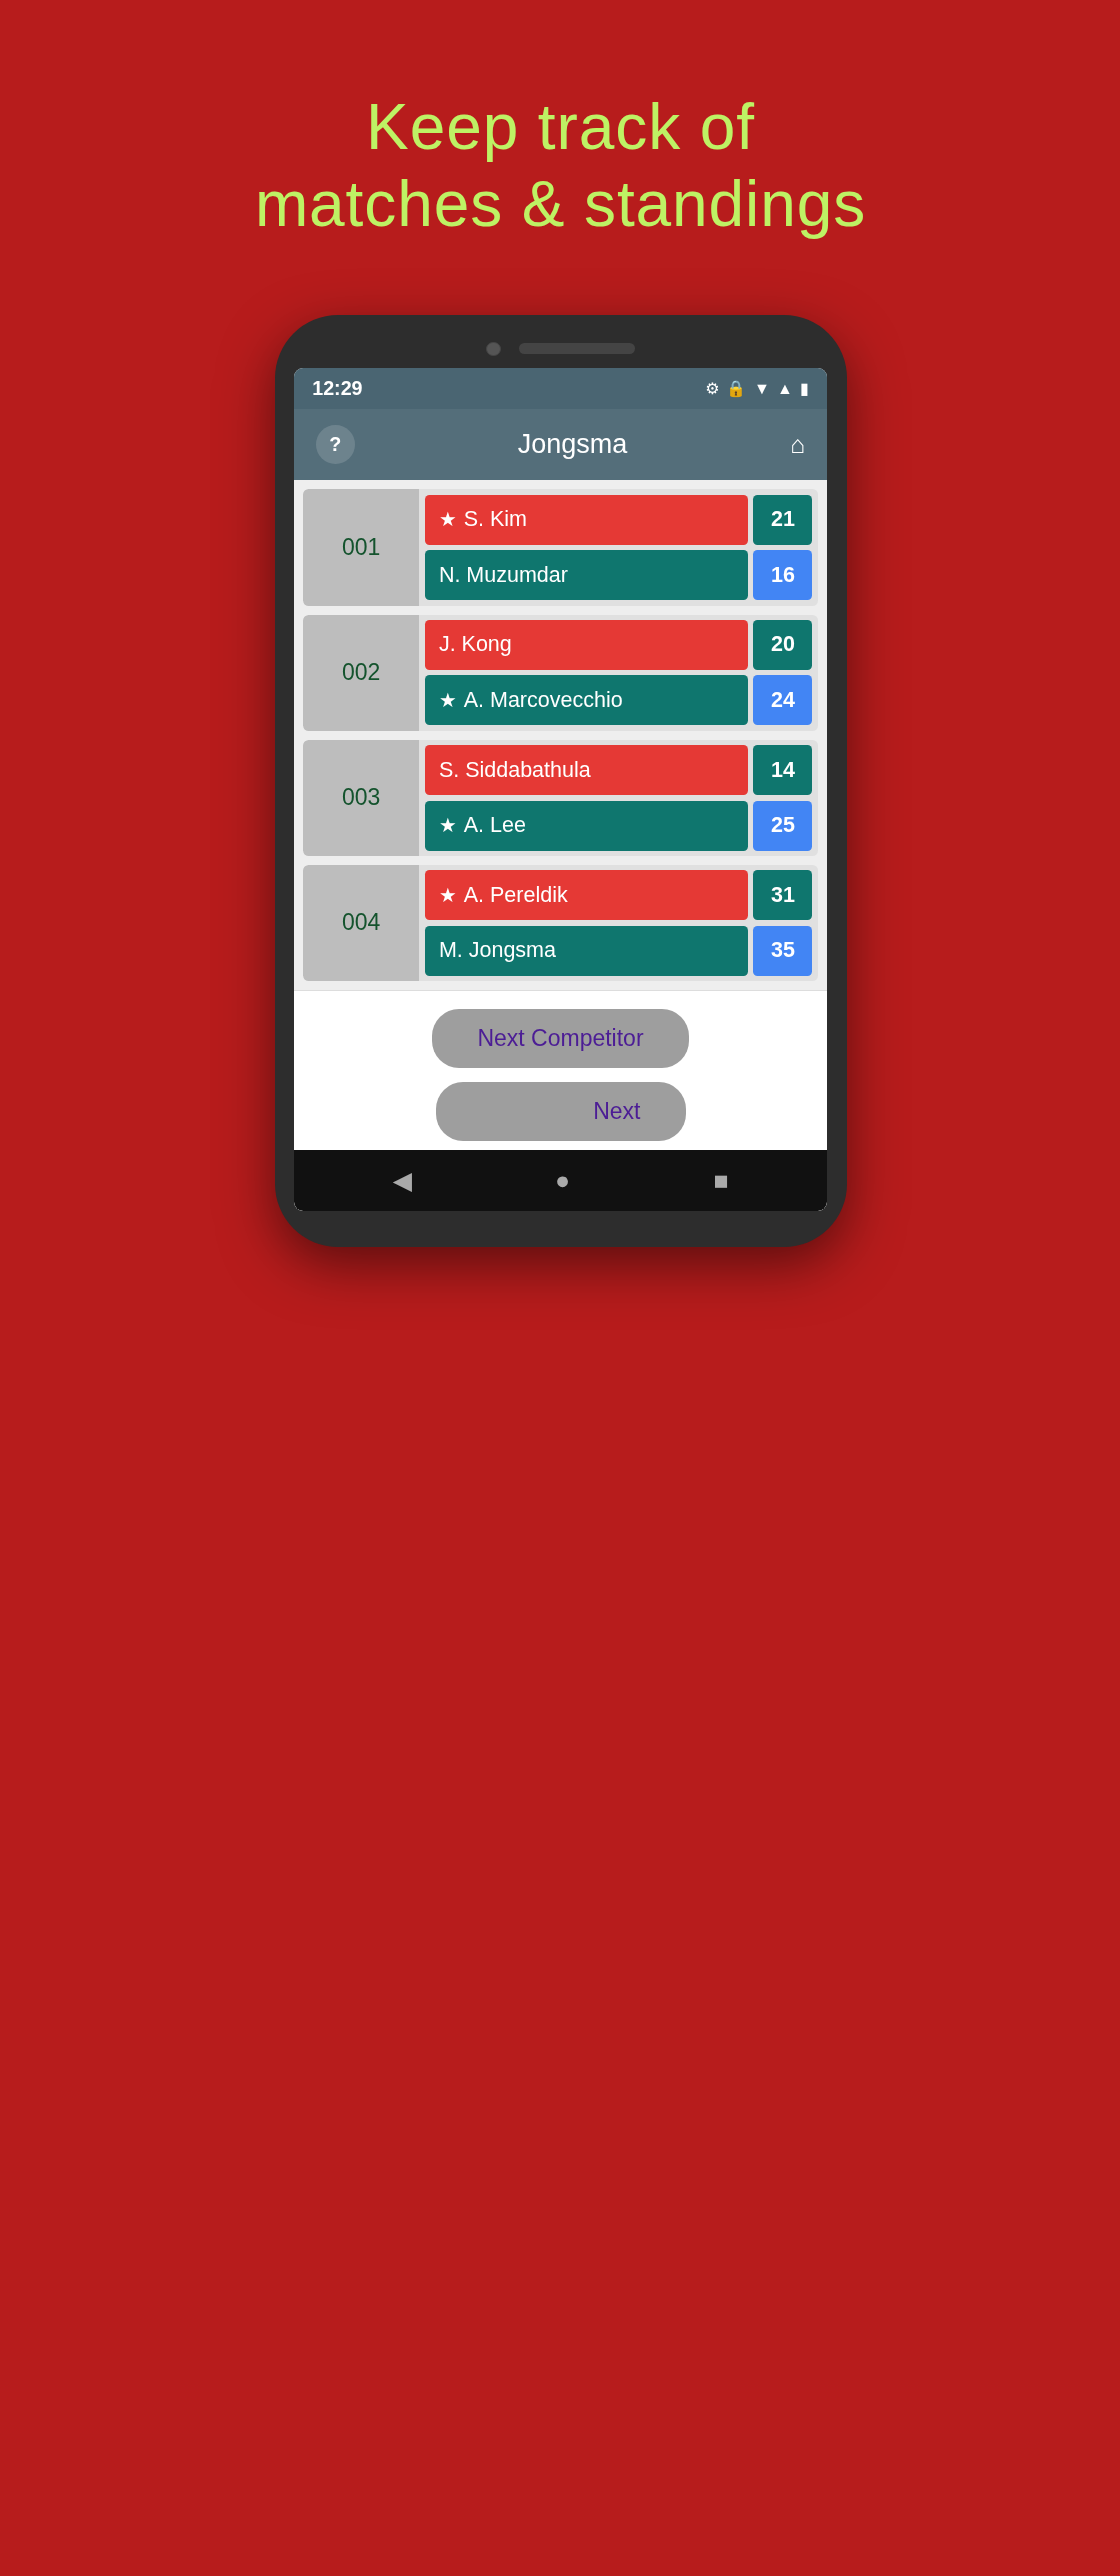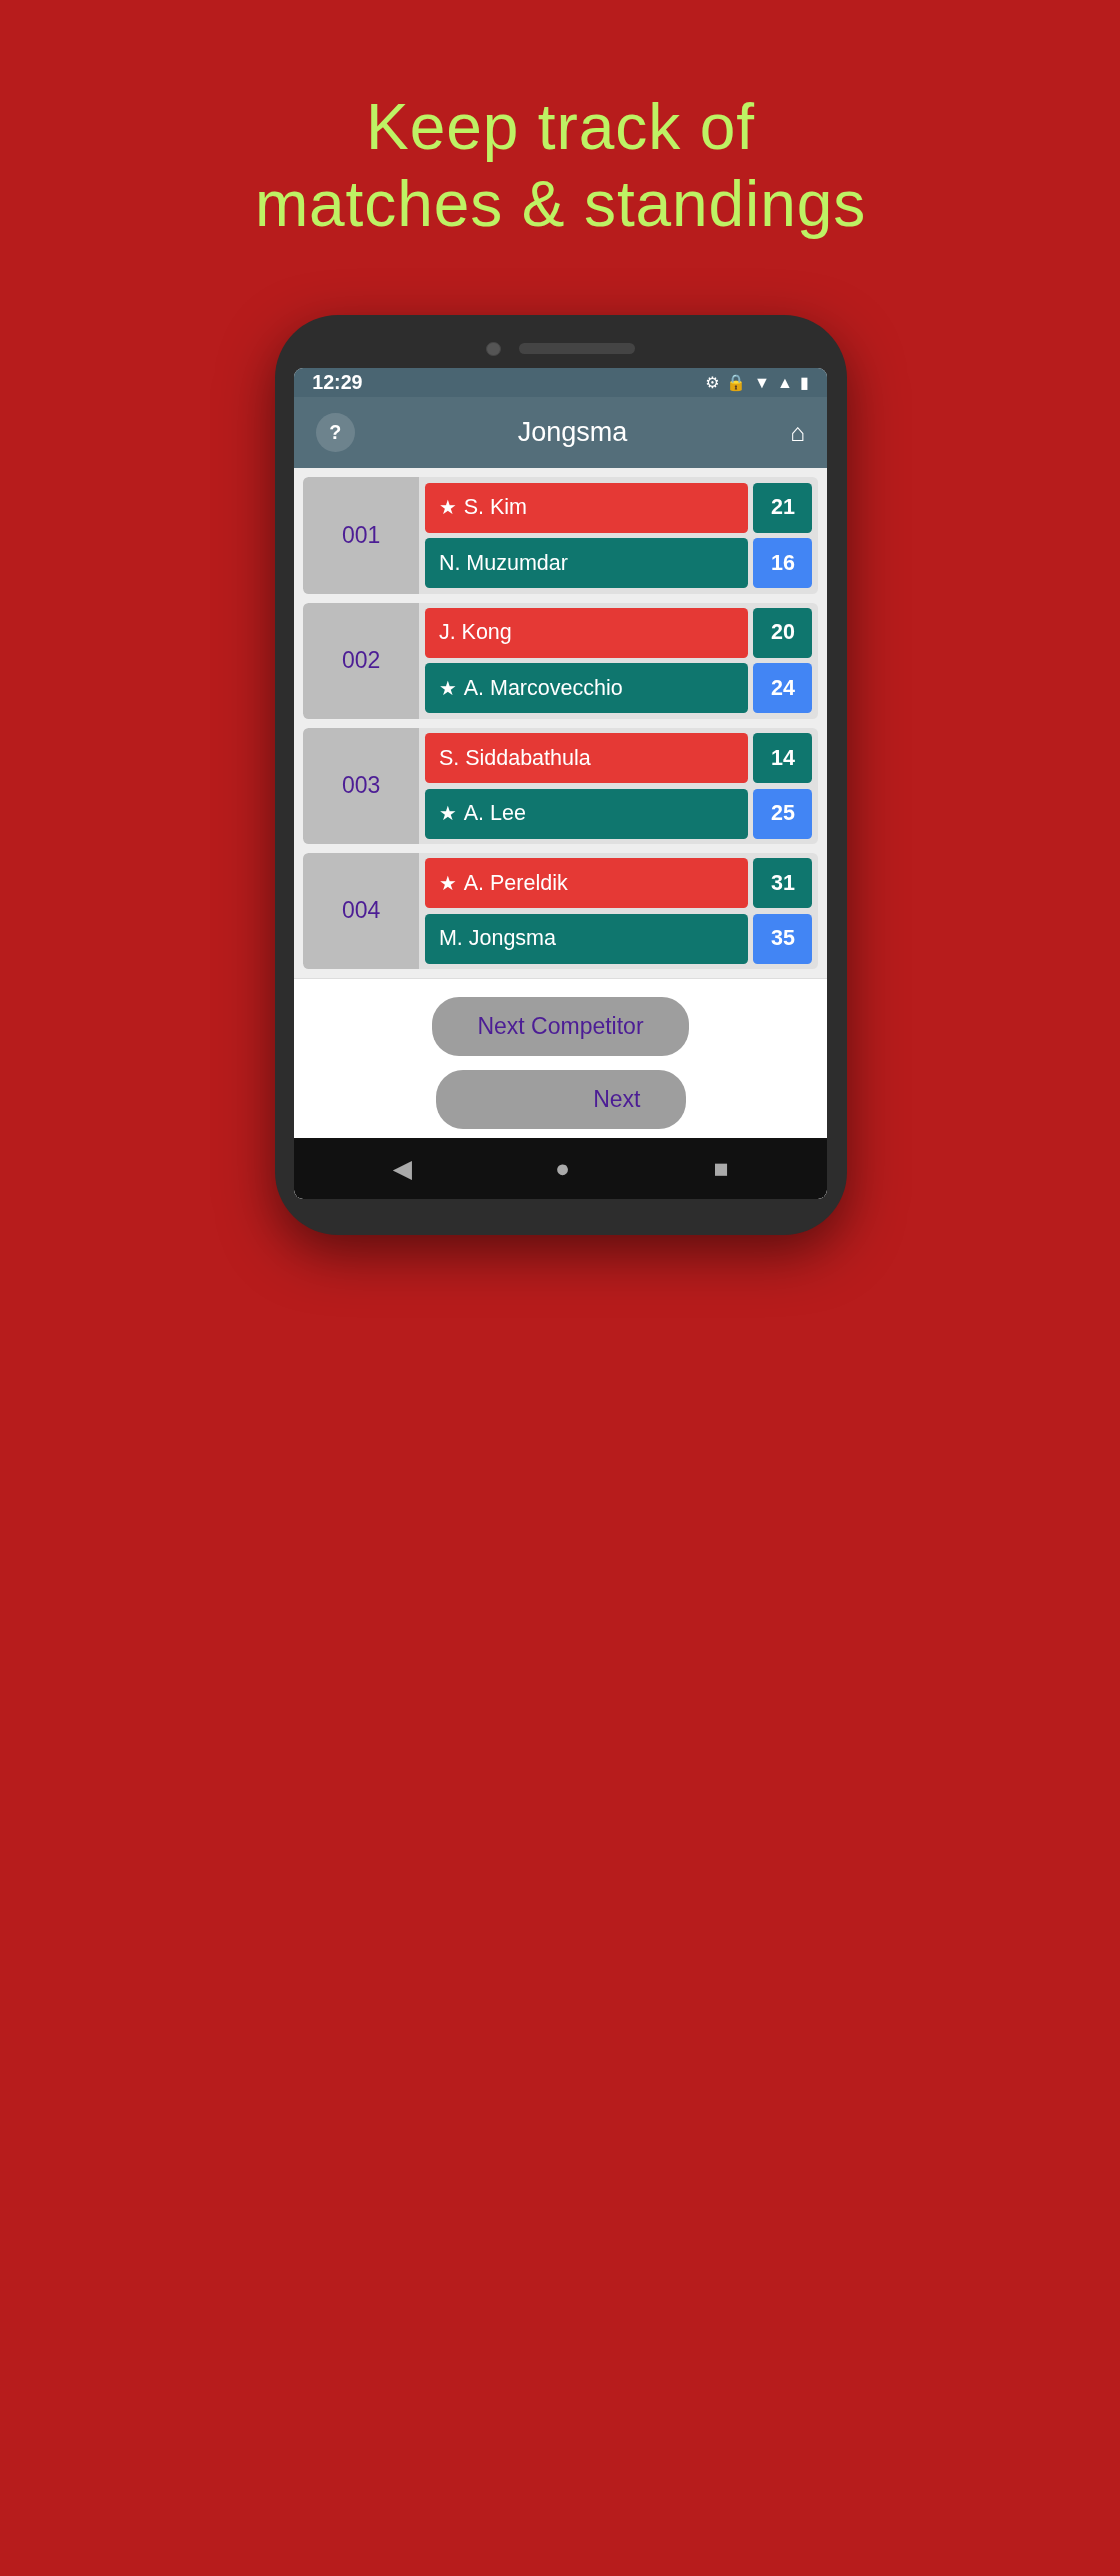--- a/index.html
+++ b/index.html
@@ -62,21 +62,21 @@
 
     .phone-screen {
       background: #f5f5f5;
       border-radius: 9px;
       overflow: hidden;
     }
 
     
     .status-bar {
       background: #4a6572;
-      padding: 3px 18px;
+      padding: 9px 18px;
       display: flex;
       justify-content: space-between;
       align-items: center;
       color: white;
       font-size: 18px;
     }
 
     .status-time { font-weight: bold; font-size: 19.7px; }
 
     .status-icons {
@@ -139,21 +139,21 @@
       overflow: hidden;
       min-height: 116px;
     }
 
     .match-number {
       width: 116px;
       background: #bdbdbd;
       display: flex;
       align-items: center;
       justify-content: center;
-      color: #4c1d95;
+      color: #14532d;
       font-size: 23px;
       font-weight: 500;
       flex-shrink: 0;
       border-radius: 5.4px 0 0 5.4px;
     }
 
     .match-players {
       flex: 1;
       display: flex;
       flex-direction: column;

